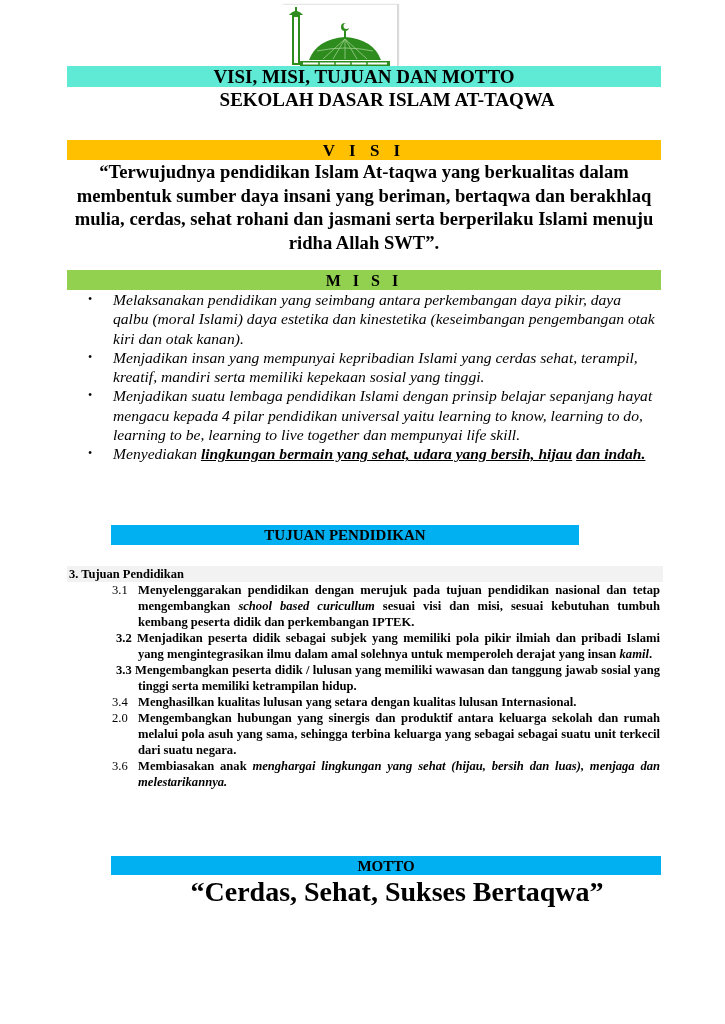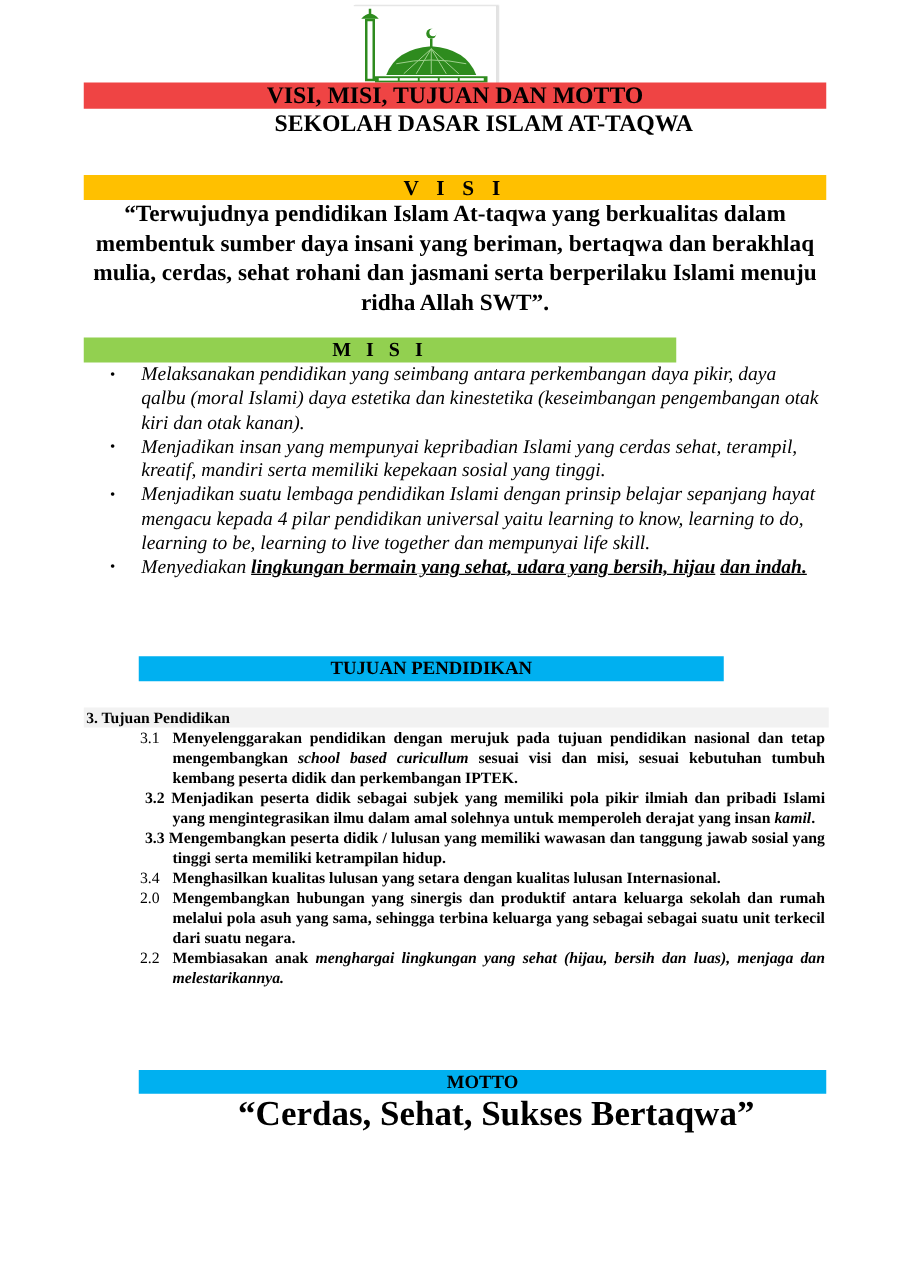--- a/index.html
+++ b/index.html
@@ -2,29 +2,29 @@
 <html><head>
 <meta charset="utf-8">
 <style>
   html, body { margin: 0; padding: 0; background: #ffffff; }
   body { width: 725px; height: 1024px; position: relative; overflow: hidden;
          font-family: "Liberation Serif", serif; color: #000; }
   .abs { position: absolute; }
   .logo { left: 283px; top: 4px; width: 114px; height: 62px; background: #fff;
           border-right: 1px solid #d8d8d8; border-top: 1px solid #e6e6e6; box-shadow: 1px 0 1px #ddd; }
   .bar { position: absolute; text-align: center; font-weight: bold; }
-  .bar-peach { left: 67px; top: 66px; width: 594px; height: 21px; background: #ef4444;
+  .bar-peach { left: 67px; top: 66px; width: 594px; height: 21px; background: #5eead4;
                font-size: 19px; line-height: 21px; }
   .subtitle { left: 67px; top: 88px; width: 640px; text-align: center; font-size: 19px;
               font-weight: bold; line-height: 24px; }
   .bar-yellow { left: 67px; top: 140px; width: 594px; height: 20px; background: #FFC000;
                 font-size: 17px; line-height: 21px; letter-spacing: 5px; }
   .visi-text { left: 67px; top: 160px; width: 594px; text-align: center; font-size: 18.6px;
                font-weight: bold; line-height: 23.5px; }
-  .bar-green { left: 67px; top: 270px; width: 474px; height: 20px; background: #92D050;
+  .bar-green { left: 67px; top: 270px; width: 594px; height: 20px; background: #92D050;
                font-size: 16px; line-height: 21px; letter-spacing: 4px; }
   .misi-list { left: 88px; top: 290px; width: 570px; margin: 0; padding: 0; list-style: none;
                font-size: 15.6px; font-style: italic; line-height: 19.3px; }
   .misi-list li { position: relative; padding-left: 25px; }
   .misi-list li .bullet { position: absolute; left: 0; top: 0; font-style: normal; font-size: 12px; }
   .misi-list u { font-weight: bold; }
   .bar-blue1 { left: 111px; top: 525px; width: 468px; height: 20px; background: #00B0F0;
                font-size: 15px; line-height: 21px; }
   .sec-head { left: 67px; top: 566px; width: 594px; height: 16px; background: #f2f2f2;
               font-size: 12.5px; font-weight: bold; line-height: 17px; padding-left: 2px; }
@@ -107,19 +107,19 @@
   </div>
   <div class="t-item">
     <span class="num">3.4</span>
     <span class="body">Menghasilkan kualitas lulusan yang setara dengan kualitas lulusan Internasional.</span>
   </div>
   <div class="t-item">
     <span class="num">2.0</span>
     <span class="body">Mengembangkan hubungan yang  sinergis dan produktif antara keluarga sekolah dan rumah melalui pola asuh yang sama, sehingga terbina keluarga yang sebagai sebagai suatu unit terkecil dari suatu negara.</span>
   </div>
   <div class="t-item">
-    <span class="num">2.2</span>
+    <span class="num">3.6</span>
     <span class="body"><span>Membiasakan anak </span><b><i>menghargai lingkungan yang sehat (hijau, bersih dan luas), menjaga dan melestarikannya.</i></b></span>
   </div>
 </div>
 
 <div class="bar bar-blue2">MOTTO</div>
 <div class="abs motto-text">“Cerdas, Sehat, Sukses Bertaqwa”</div>
 
 </body></html>

